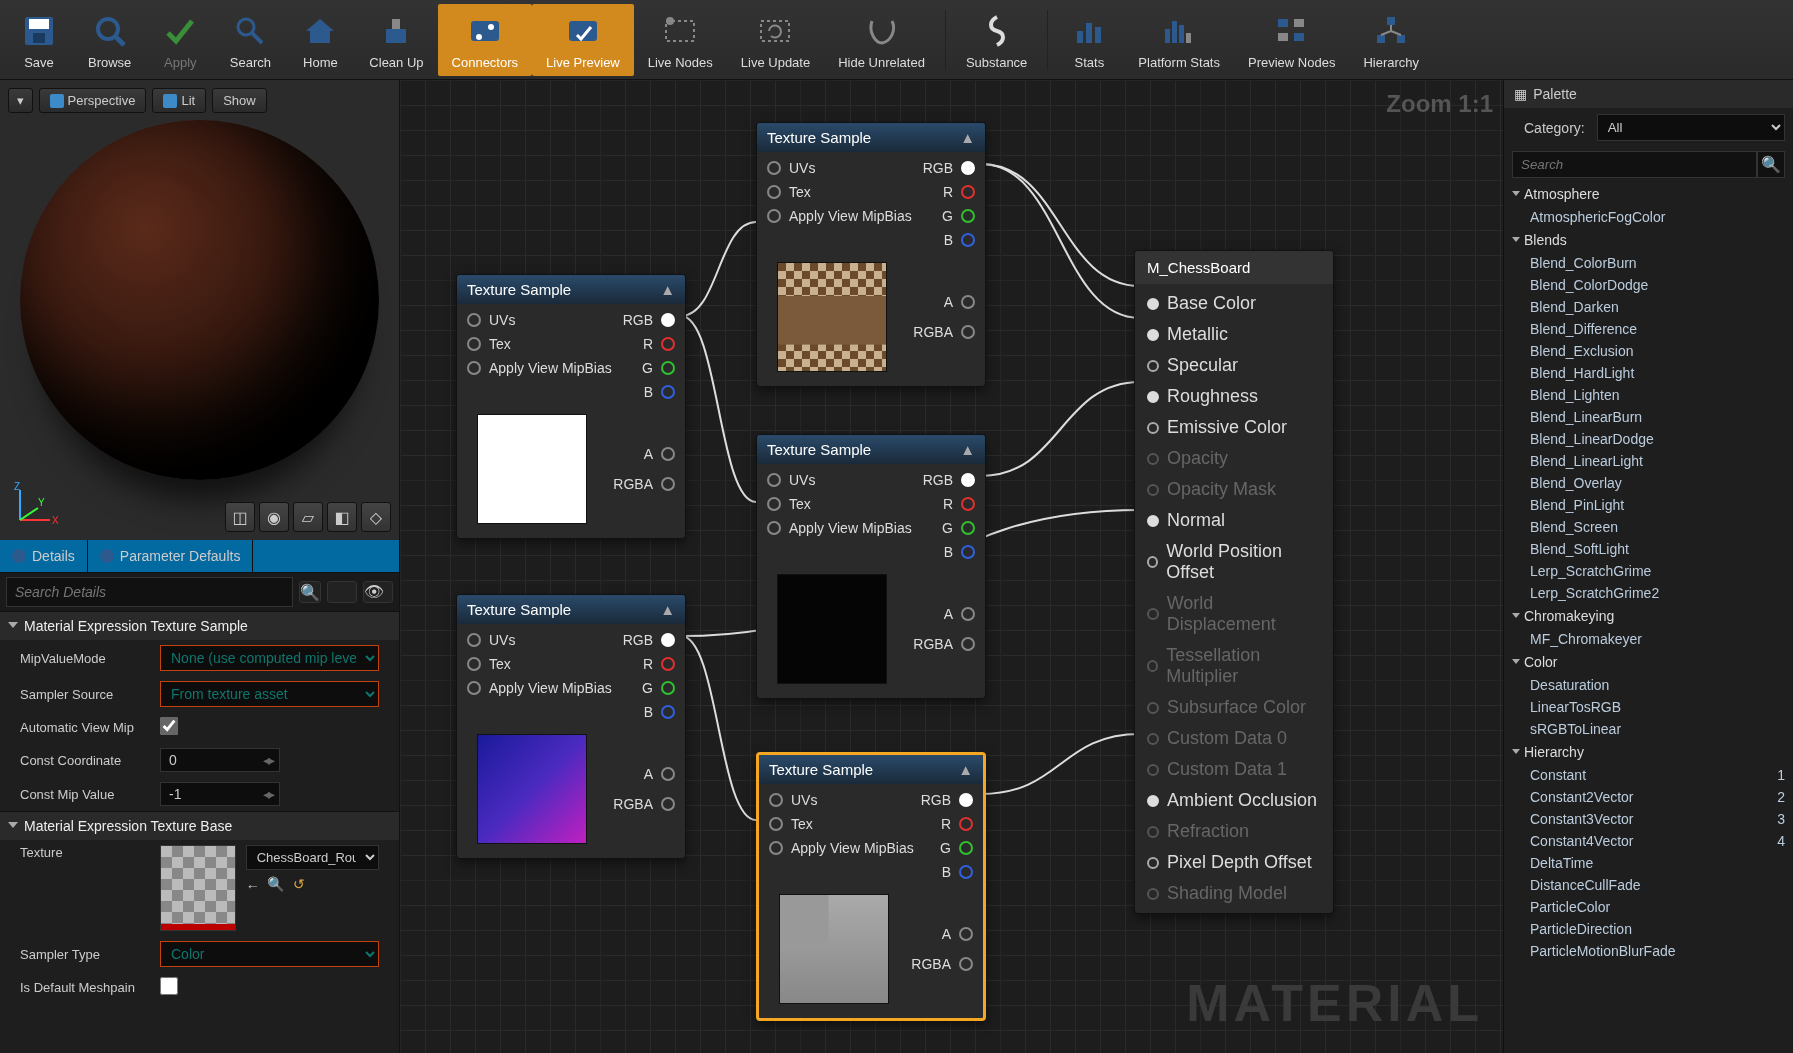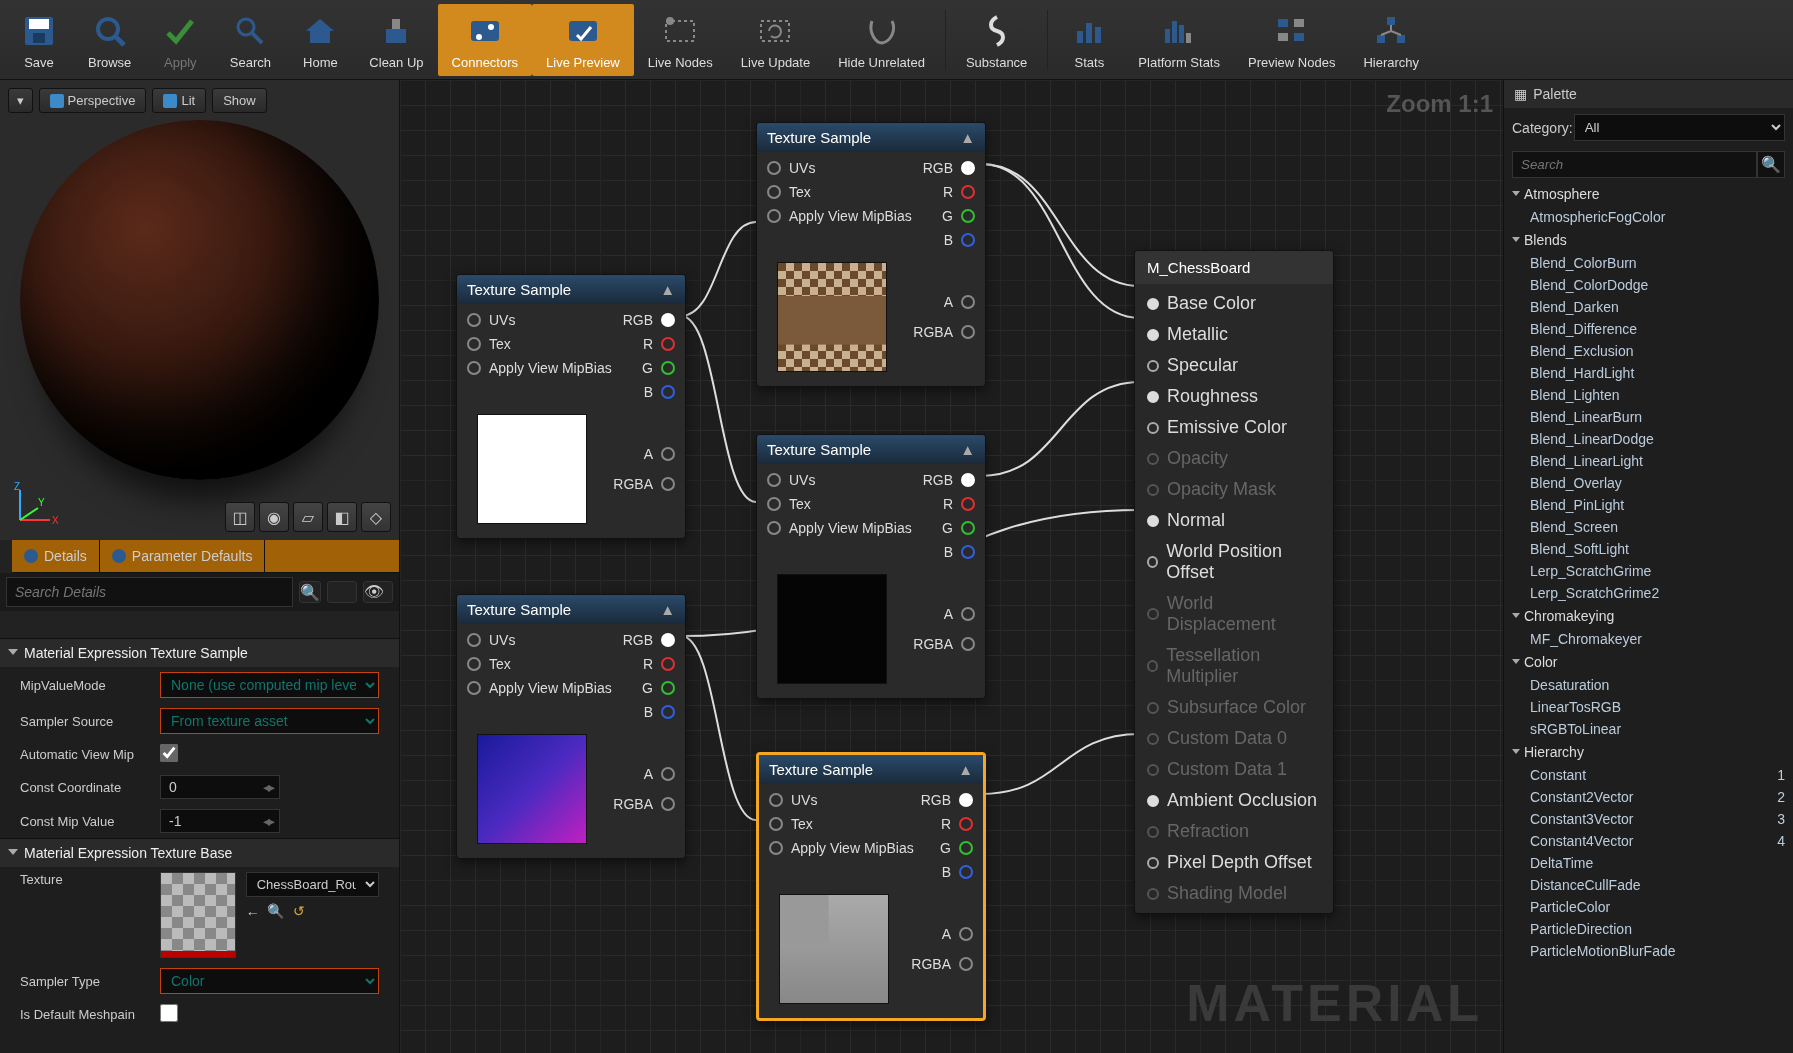--- a/index.html
+++ b/index.html
@@ -26,29 +26,29 @@
 .vp-preview { position:absolute; inset:40px 20px 60px 20px; background:
  radial-gradient(circle at 35% 30%, #5a2a1a 0%, #3a1a10 35%, #1e0e08 55%, #0a0503 70%),
  linear-gradient(#5a7a9a,#88a5bc);
  border-radius:50%;
  box-shadow: inset -40px -40px 80px #000, 0 40px 30px -20px rgba(0,0,0,.6);
 }
 .vp-bottom-icons { position:absolute; bottom:8px; right:8px; display:flex; gap:4px;}
 .vp-bottom-icons .icn { width:30px; height:30px; background:linear-gradient(#444,#333); border:1px solid #111; border-radius:3px; display:flex;align-items:center;justify-content:center;}
 .vp-axes {position:absolute; left:10px; bottom:10px; width:50px; height:50px;}
 
-.tabbar{display:flex; background:#a16207; border-bottom:1px solid #111;margin-left:12px;}
+.tabbar{display:flex; background:#0369a1; border-bottom:1px solid #111;}
 .tabbar .tab{padding:8px 12px; font-size:14px; color:#ccc; display:flex; align-items:center; gap:6px; border-right:1px solid #111;}
 .tabbar .tab .ticon{width:14px;height:14px;border-radius:50%;background:#2c5a8e;display:inline-block;}
 .search-row{display:flex;align-items:center;background:#1a1a1a;padding:4px 6px;gap:6px;}
 .search-row input{flex:1;background:#111;border:1px solid #333;color:#999;padding:6px 8px;font-size:14px;font-style:italic;}
 .search-row .searchglyph{ width:22px;height:22px;border:1px solid #333;background:#222;display:flex;align-items:center;justify-content:center;border-radius:3px;}
 .search-row .viewicn{width:30px;height:22px;border:1px solid #333;background:#222;border-radius:3px;}
 
-.details{flex:1;overflow-y:auto;background:#1e1e1e;font-size:14px;margin-top:27px;}
+.details{flex:1;overflow-y:auto;background:#1e1e1e;font-size:14px;}
 .cat-header{background:#2a2a2a;padding:6px 8px;color:#eee;border-top:1px solid #111;display:flex;align-items:center;gap:6px;}
 .cat-header::before{content:'';border:5px solid transparent;border-top:6px solid #aaa;margin-top:3px;}
 .prop-row{display:flex;align-items:center;padding:5px 20px;gap:10px;}
 .prop-row .pname{width:130px;color:#ccc;font-size:13px;}
 .prop-row .pval{flex:1;}
 .prop-row select,.prop-row input[type=text]{width:100%;background:#0d0d0d;border:1px solid #c2410c;color:#0f766e;padding:3px 6px;font-size:14px;}
 .prop-row input[type=checkbox]{accent-color:#666;width:18px;height:18px;}
 .prop-row .numbox{background:#0d0d0d;border:1px solid #333;padding:3px 26px 3px 8px;color:#ccc;position:relative;display:inline-block;min-width:120px;}
 .prop-row .numbox::after{content:'◂▸';position:absolute;right:6px;color:#666;letter-spacing:-2px;}
 .tex-thumb{display:flex;gap:10px;align-items:flex-start;}
@@ -103,21 +103,21 @@
 .rnode .pin-row{padding:5px 12px;font-size:18px;}
 .rnode .pin-row.dis{color:#666;}
 .rnode .pin{width:12px;height:12px;}
 .rnode .pin.filled{background:#ddd;border-color:#ddd;}
 .rnode .pin.ring{border:2px solid #aaa;background:transparent;}
 .rnode .pin.disp{border:2px solid #555;background:transparent;}
 
 
 .palette{width:290px;background:#1e1e1e;display:flex;flex-direction:column;border-left:1px solid #111;}
 .palette .ptab{background:#2a2a2a;padding:6px 10px;font-size:14px;display:flex;align-items:center;gap:6px;}
-.palette .prow{display:flex;align-items:center;padding:6px 8px;gap:1px;font-size:14px;}
+.palette .prow{display:flex;align-items:center;padding:6px 8px;gap:12px;font-size:14px;margin-left:12px;}
 .palette .prow select{flex:1;background:#0d0d0d;border:1px solid #333;color:#ccc;padding:4px 6px;}
 .palette .psearch{display:flex;padding:4px 8px;}
 .palette .psearch input{flex:1;background:#111;border:1px solid #333;color:#999;padding:5px 8px;font-style:italic;}
 .palette .psearch .sgl{width:28px;background:#111;border:1px solid #333;display:flex;align-items:center;justify-content:center;}
 .palette .plist{flex:1;overflow-y:auto;font-size:14px;}
 .palette .plist::-webkit-scrollbar{width:14px;}
 .palette .plist::-webkit-scrollbar-track{background:#1a1a1a;}
 .palette .plist::-webkit-scrollbar-thumb{background:#444;border-radius:3px;}
 .pcat{padding:4px 8px;color:#ddd;display:flex;align-items:center;gap:4px;}
 .pcat::before{content:'';border:4px solid transparent;border-top:5px solid #aaa;margin-top:3px;}

